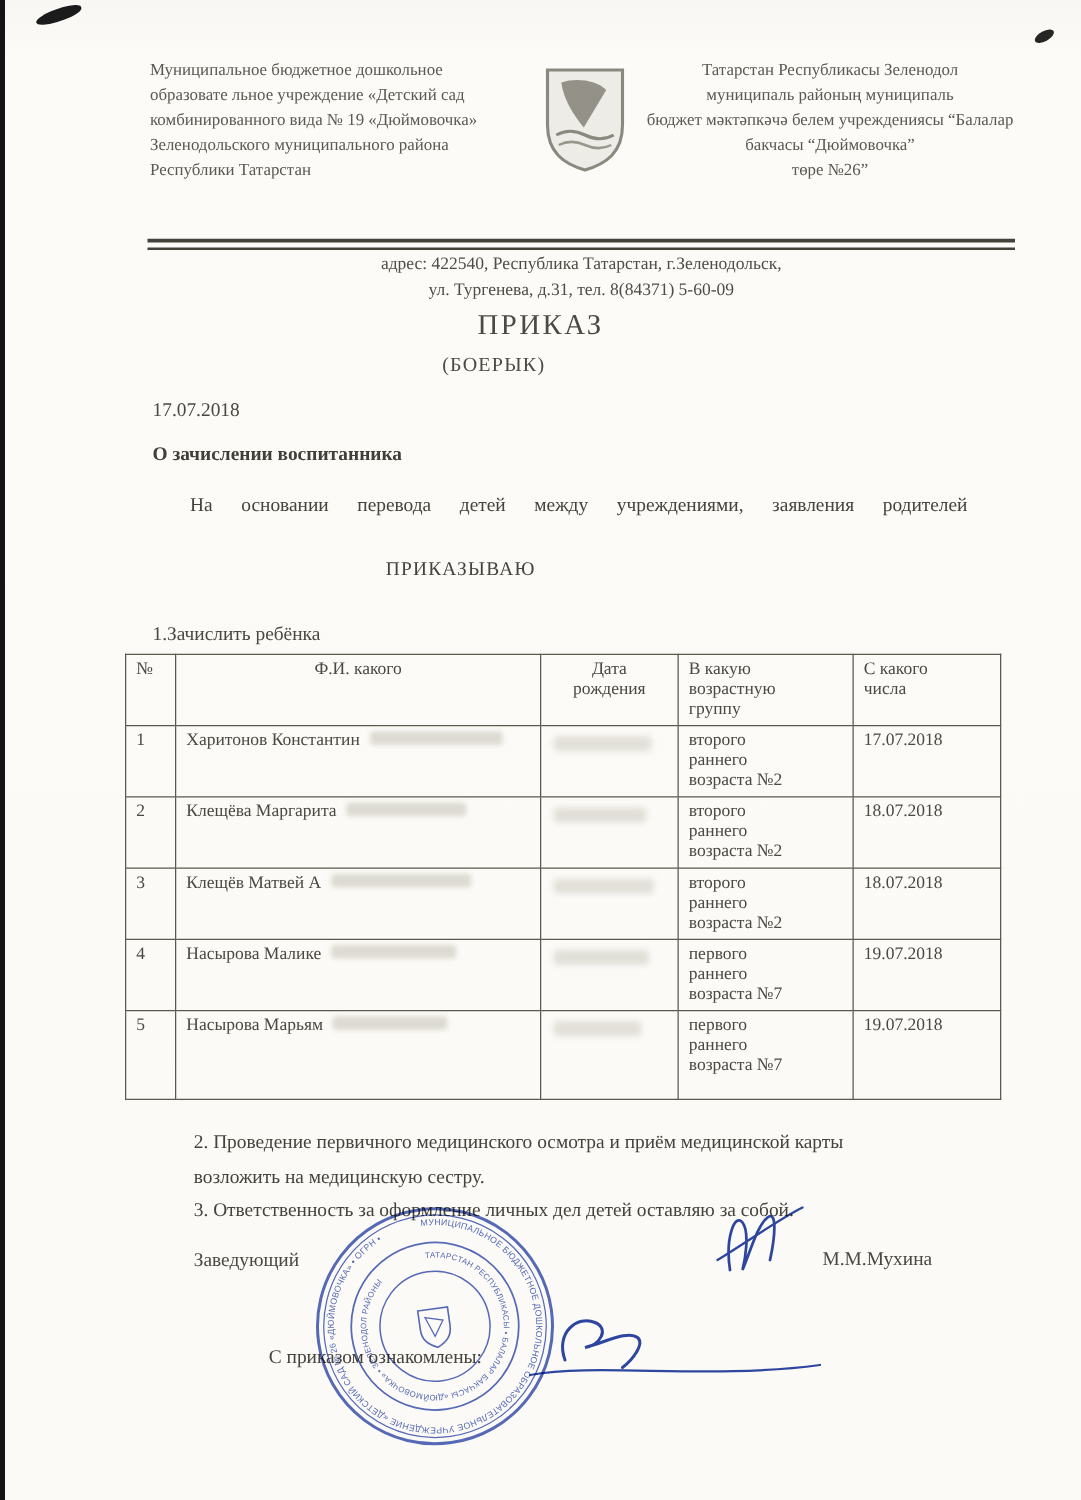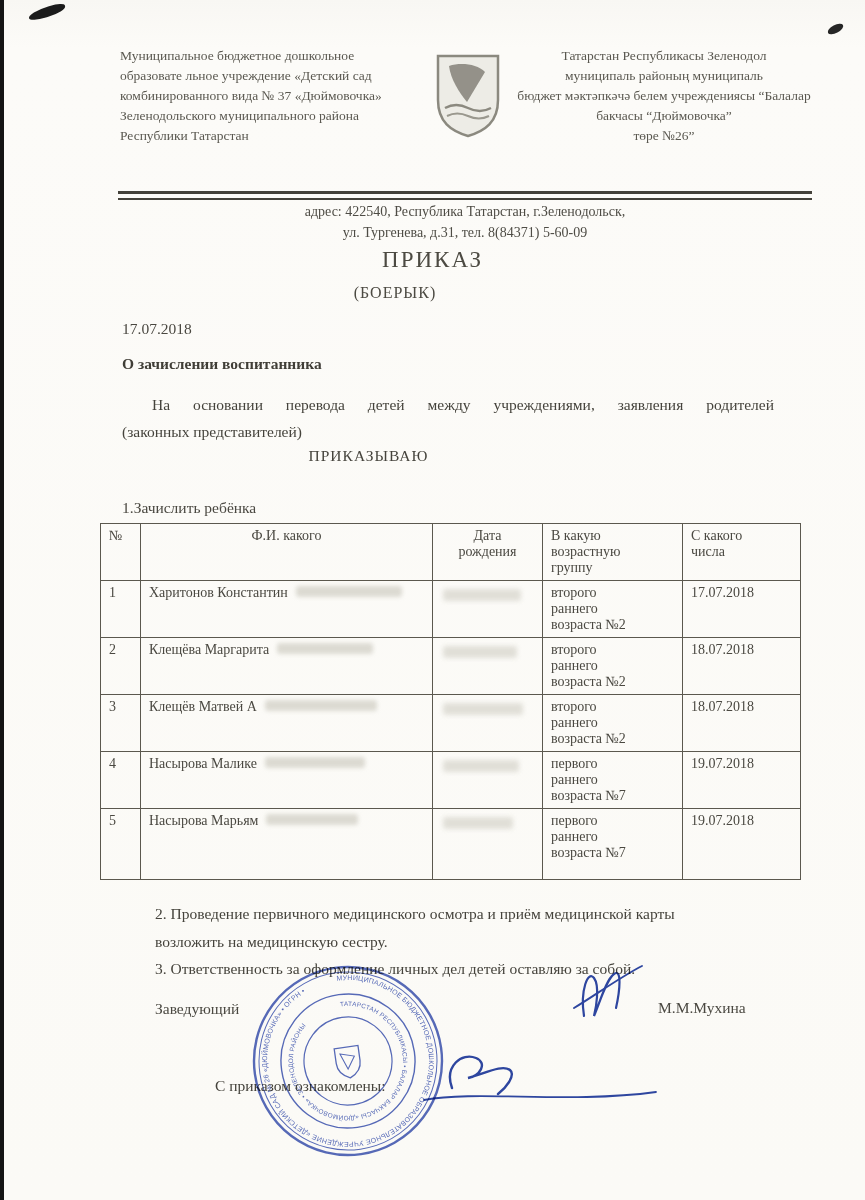--- a/index.html
+++ b/index.html
@@ -71,21 +71,21 @@
 <body>
 
 <div class="page">
 
   <div class="abs scan-edge"></div>
   <div class="abs mark-tl"></div>
   <div class="abs mark-tr"></div>
 
   <div class="abs header-left pre">Муниципальное бюджетное дошкольное
 образовате льное учреждение   «Детский сад
-комбинированного вида № 37 «Дюймовочка»
+комбинированного вида № 19 «Дюймовочка»
 Зеленодольского муниципального района
 Республики Татарстан</div>
 
   <div class="abs emblem">
     <svg width="74" height="92" viewBox="0 0 74 92">
       <path d="M7 6 h60 v44 c0 22 -13 31 -30 36 c-17 -5 -30 -14 -30 -36 z" fill="#edece6" stroke="#8b897f" stroke-width="2.5"></path>
       <path d="M18 16 C30 12 46 14 54 22 L36 52 C28 42 20 30 18 16 Z" fill="#75736a" opacity="0.75"></path>
       <path d="M14 58 q11 -6 23 0 t23 0" fill="none" stroke="#8b897f" stroke-width="2.5"></path>
       <path d="M16 66 q10 -5 21 0 t21 0" fill="none" stroke="#9a988e" stroke-width="2"></path>
     </svg>
@@ -102,21 +102,20 @@
   <div class="abs address pre">адрес: 422540, Республика Татарстан,   г.Зеленодольск,
 ул. Тургенева,  д.31, тел. 8(84371) 5-60-09</div>
 
   <div class="abs title">ПРИКАЗ</div>
   <div class="abs subtitle">(БОЕРЫК)</div>
   <div class="abs order-date">17.07.2018</div>
   <div class="abs subject">О зачислении воспитанника</div>
 
   <div class="abs preamble">
     <span class="l1">На основании перевода детей между учреждениями, заявления родителей</span>
-    <span class="l2">(законных представителей)</span>
   </div>
 
   <div class="abs resolve">ПРИКАЗЫВАЮ</div>
   <div class="abs point1">1.Зачислить ребёнка</div>
 
   <table class="enroll">
     <colgroup>
       <col style="width:40px">
         <col style="width:292px">
         <col style="width:110px">

